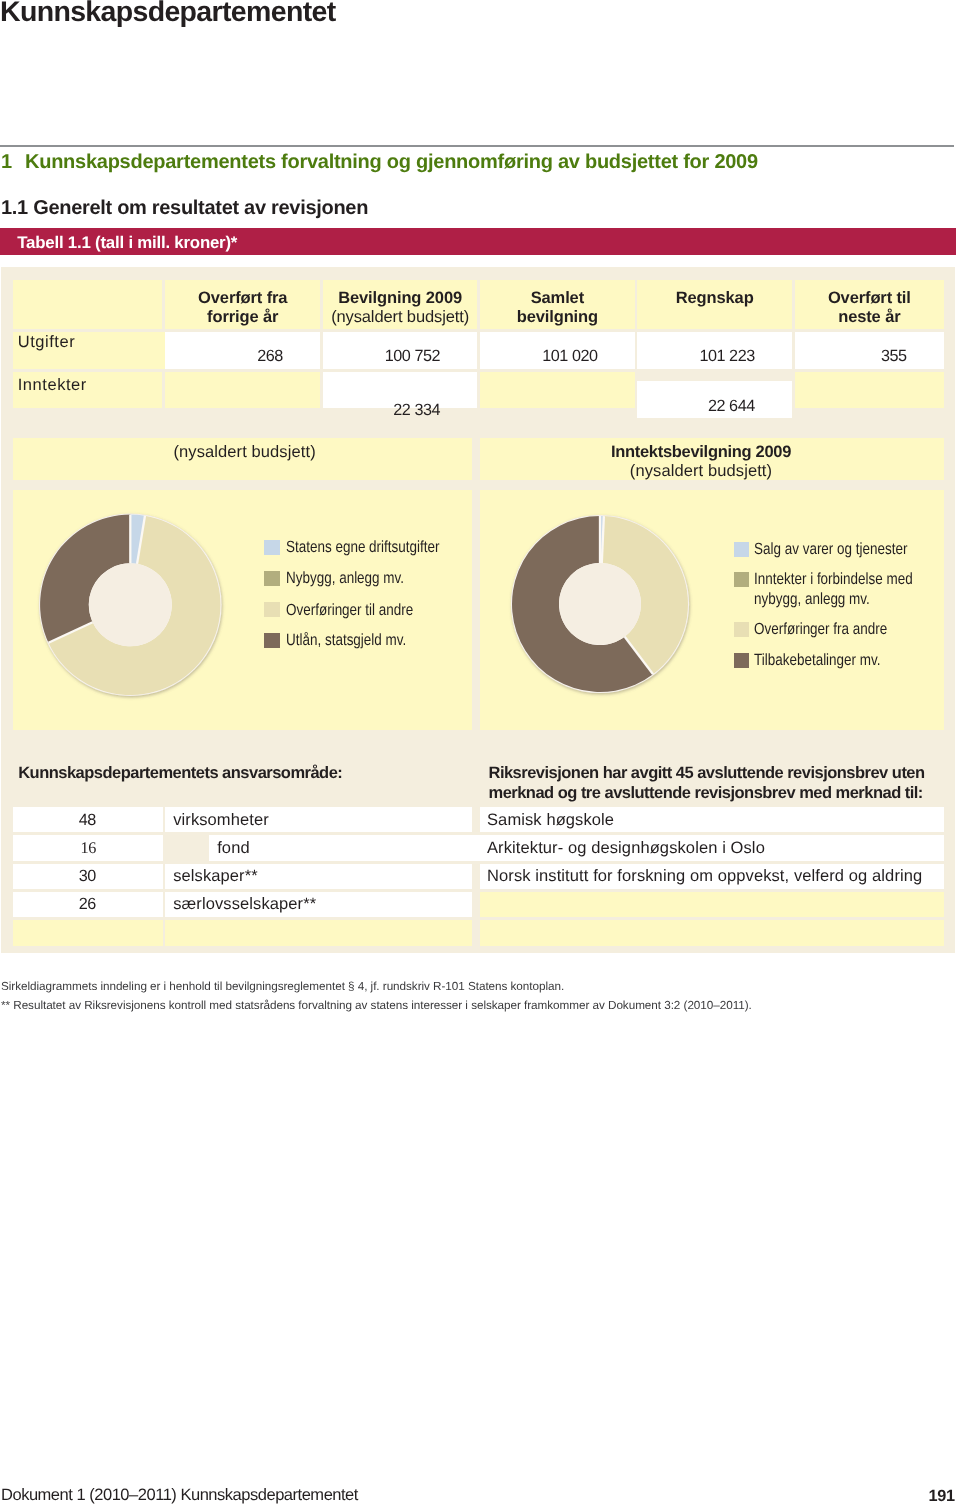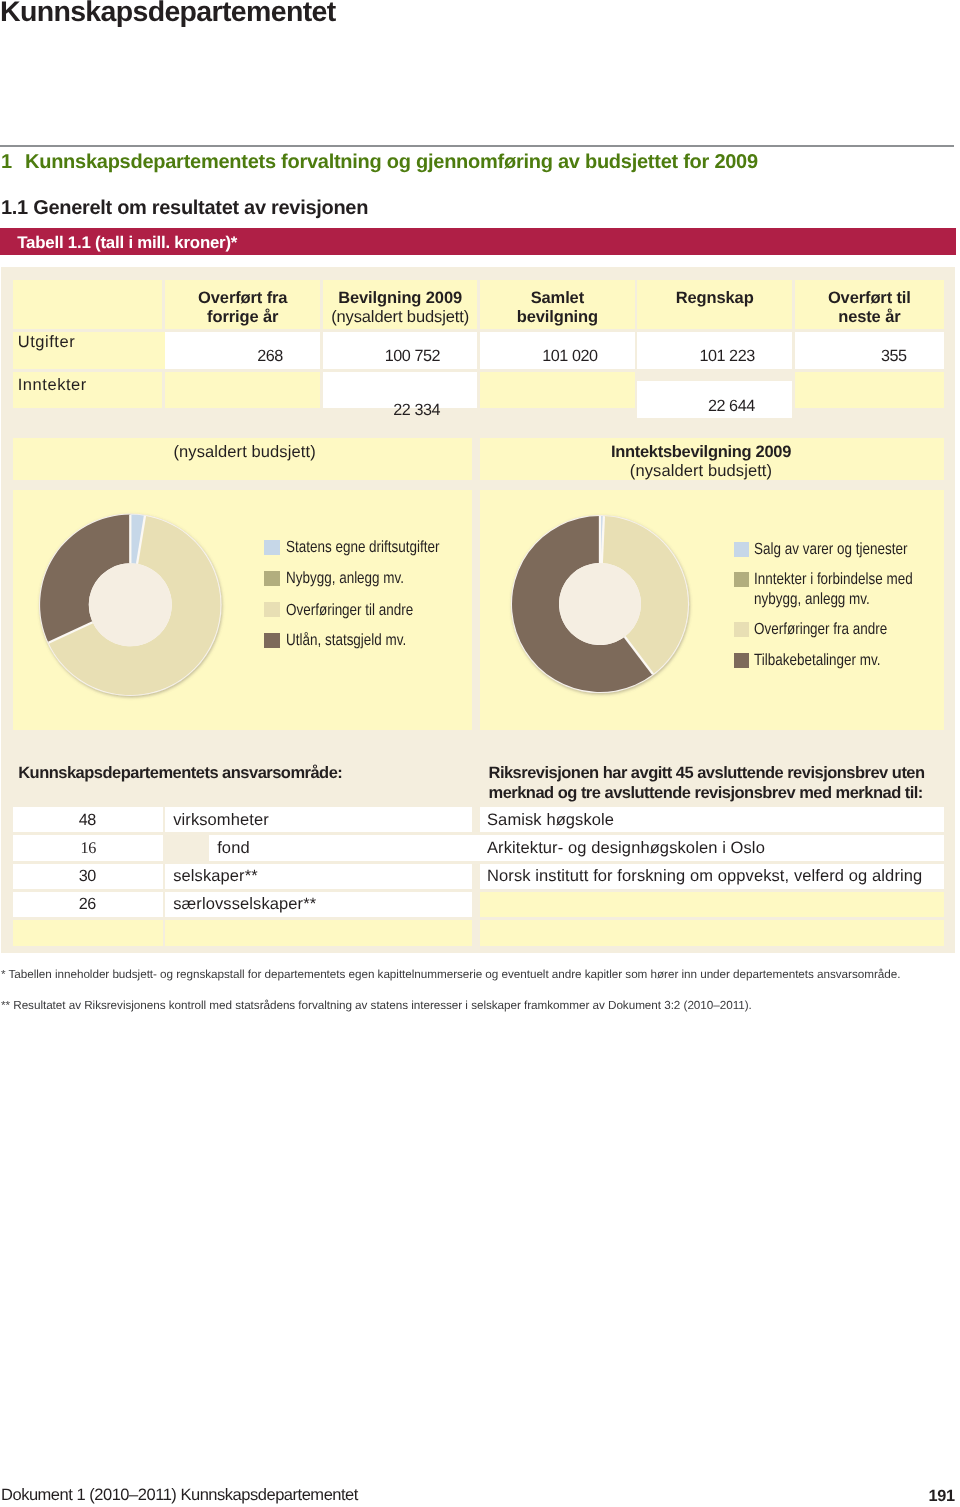--- a/index.html
+++ b/index.html
@@ -258,18 +258,18 @@
       </div>
       <div class="cell c-white" style="left:165.1px;top:891.9px;width:307.3px;height:25.4px;">
         <div class="td-lbl" style="position: absolute; left: 8.1px; top: 3.5px;">særlovsselskaper**</div>
       </div>
       <div class="cell c-off" style="left:480px;top:891.9px;width:464px;height:25.4px;"></div>
       <div class="cell c-off" style="left:12.7px;top:920.2px;width:150.3px;height:25.4px;"></div>
       <div class="cell c-off" style="left:165.1px;top:920.2px;width:307.3px;height:25.4px;"></div>
       <div class="cell c-off" style="left:480px;top:920.2px;width:464px;height:25.4px;"></div>
     </div>
 
-  <div class="fn" style="top:968px">* Tabellen inneholder budsjett- og regnskapstall for departementets egen kapittelnummerserie og eventuelt andre kapitler som hører inn under departementets ansvarsområde.</div>
+  <div class="fn" style="top:979.8px">Sirkeldiagrammets inndeling er i henhold til bevilgningsreglementet § 4, jf. rundskriv R-101 Statens kontoplan.</div>
   <div class="fn" style="top:999px">** Resultatet av Riksrevisjonens kontroll med statsrådens forvaltning av statens interesser i selskaper framkommer av Dokument 3:2 (2010–2011).</div>
 
   <div class="ft-left">Dokument 1 (2010–2011) Kunnskapsdepartementet</div>
   <div class="ft-right">191</div>
 </div>
 
 </body></html>

